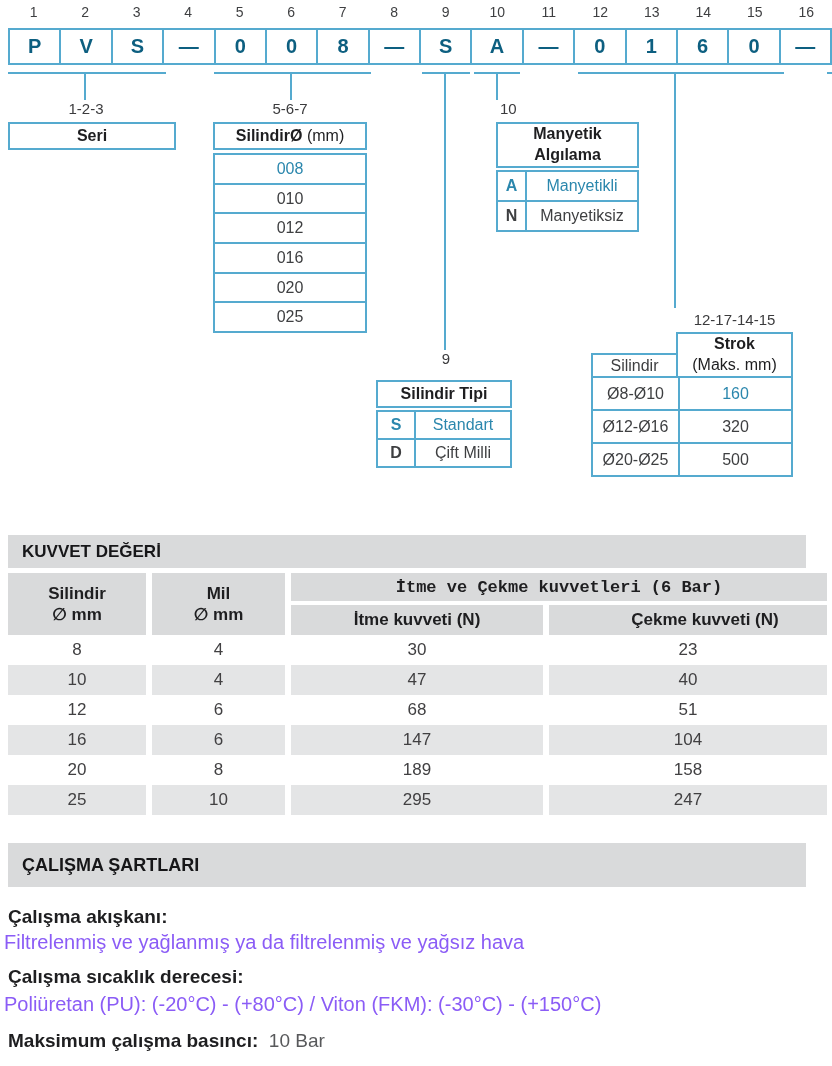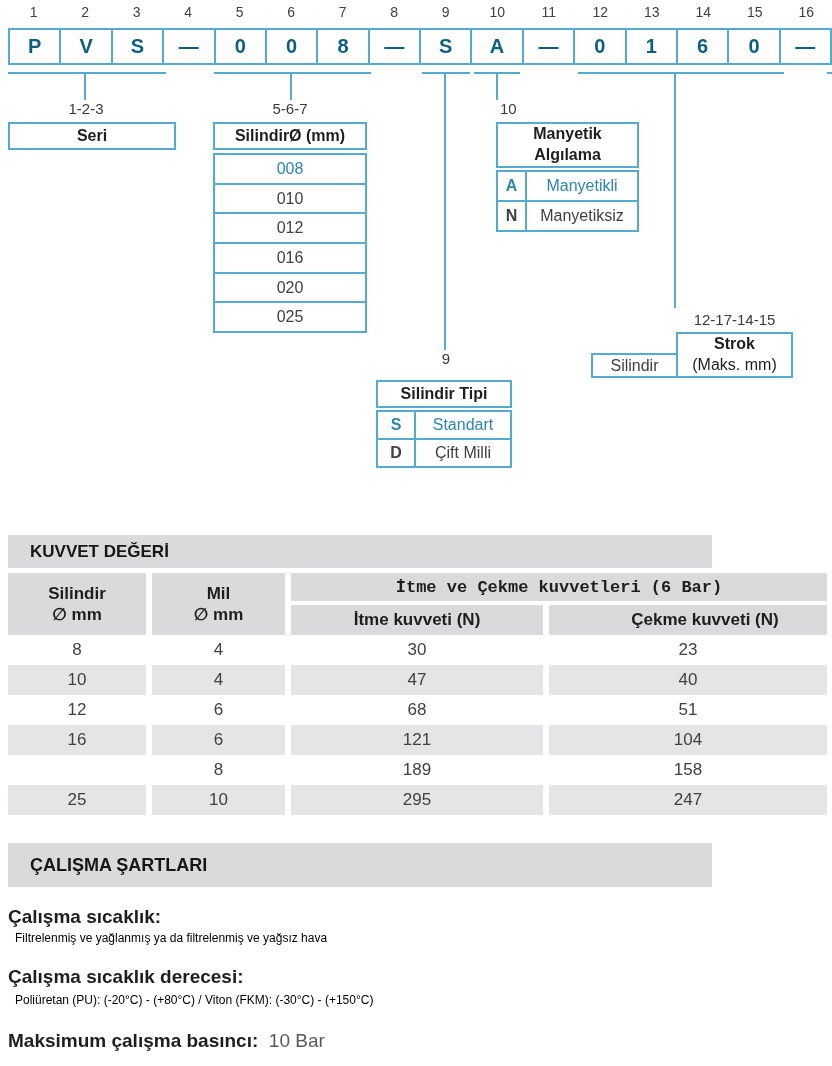--- a/index.html
+++ b/index.html
@@ -19,32 +19,32 @@
   
   .glabel{position:absolute;font-size:15px;color:#3b3b3d;}
   .opt-stack{position:absolute;box-sizing:border-box;border:2px solid #55aacf;display:flex;flex-direction:column;background:#fff;}
   .opt-stack .row{flex:1;display:flex;align-items:stretch;border-top:2px solid #55aacf;}
   .opt-stack .row:first-child{border-top:none;border-radius:9px;}
   .opt-stack .cell{display:flex;align-items:center;justify-content:center;font-size:16px;color:#3e3f41;}
   .code-col{border-right:2px solid #55aacf;font-weight:bold;color:#1e1e20;}
   .hl{color:#2b87ad !important;}
   .diagram-title{font-size:16px;font-weight:bold;color:#1e1e20;line-height:1.3;}
   
-  .gray-bar{position:absolute;left:8px;width:704px;background:#d9dadb;display:flex;align-items:center;box-sizing:border-box;padding-left:22px;}
+  .gray-bar{position:absolute;left:8px;width:798px;background:#d9dadb;display:flex;align-items:center;box-sizing:border-box;padding-left:14px;}
   .gray-bar .t{font-weight:bold;font-size:17px;color:#161618;}
   .ftable{position:absolute;left:8px;top:573px;width:819px;height:242px;font-size:17px;}
   .fcell{position:absolute;box-sizing:border-box;display:flex;align-items:center;justify-content:center;text-align:center;}
   .hcell{background:#d9dadb;font-weight:bold;color:#1e1e20;}
   .frow{position:absolute;left:0;width:819px;height:30px;}
   .frow .fc{position:absolute;top:0;height:30px;display:flex;align-items:center;justify-content:center;color:#414042;}
   .c1{left:0;width:138px;} .c2{left:144px;width:133px;} .c3{left:283px;width:252px;} .c4{left:541px;width:278px;}
   .frow.even .fc{background:#e4e5e6;}
   
   .cond-h{position:absolute;left:8px;font-size:19px;font-weight:bold;color:#1e1e20;}
-  .cond-p{position:absolute;left:15px;font-size:12px;color:#000000;}
+  .cond-p{position:absolute;left:4px;font-size:20px;color:#8b5cf6;}
 </style>
 </head>
 <body>
 
 <div class="page">
 
   <div class="num-row">
     <span>1</span>
     <span>2</span>
     <span>3</span>
@@ -98,21 +98,21 @@
   <div class="glabel" style="left:213px;top:100px;width:154px;text-align:center;">5-6-7</div>
   <div class="glabel" style="left:500px;top:100px;">10</div>
   <div class="glabel" style="left:426px;top:350px;width:40px;text-align:center;">9</div>
   <div class="glabel" style="left:676px;top:311px;width:117px;text-align:center;">12-17-14-15</div>
 
   <div class="box ctr" style="left:8px;top:122px;width:168px;height:28px;">
     <span class="diagram-title">Seri</span>
   </div>
 
   <div class="box ctr" style="left:213px;top:122px;width:154px;height:28px;">
-    <span class="diagram-title"><b>SilindirØ</b><span style="font-weight:bold;"> (mm)</span></span>
+    <span class="diagram-title"><b>SilindirØ</b><span style="font-weight:normal;"> (mm)</span></span>
   </div>
   <div class="opt-stack" style="left:213px;top:153px;width:154px;height:180px;">
     <div class="row">
         <div class="cell hl" style="flex:1;">008</div>
       </div>
     <div class="row">
         <div class="cell" style="flex:1;">010</div>
       </div>
     <div class="row">
         <div class="cell" style="flex:1;">012</div>
@@ -154,20 +154,34 @@
       <div class="cell code-col" style="width:36px;">D</div>
       <div class="cell" style="flex:1;">Çift Milli</div>
     </div>
   </div>
 
   <div class="box ctr" style="left:591px;top:353px;width:87px;height:25px;">
     <span style="font-size:16px;color:#3e3f41;">Silindir</span>
   </div>
   <div class="box ctr" style="left:676px;top:332px;width:117px;height:46px;">
     <span style="font-size:16px;line-height:1.3;color:#1e1e20;"><b>Strok</b><br><span>(Maks. mm)</span></span>
+  </div>
+  <div class="opt-stack" style="left:591px;top:376px;width:202px;height:101px;">
+    <div class="row">
+      <div class="cell" style="width:85px;border-right:2px solid #55aacf;">Ø8-Ø10</div>
+      <div class="cell hl" style="flex:1;">160</div>
+    </div>
+    <div class="row">
+      <div class="cell" style="width:85px;border-right:2px solid #55aacf;">Ø12-Ø16</div>
+      <div class="cell" style="flex:1;">320</div>
+    </div>
+    <div class="row">
+      <div class="cell" style="width:85px;border-right:2px solid #55aacf;">Ø20-Ø25</div>
+      <div class="cell" style="flex:1;">500</div>
+    </div>
   </div>
 
   <div class="gray-bar" style="top:535px;height:33px;">
     <span class="t">KUVVET DEĞERİ</span>
   </div>
 
   <div class="ftable">
     <div class="fcell hcell" style="left:0;top:0;width:138px;height:62px;">
       <span><span>Silindir</span><br><span>∅ mm</span></span>
     </div>
@@ -192,41 +206,42 @@
     </div>
     <div class="frow" style="top:122px;">
       <div class="fc c1">12</div>
       <div class="fc c2">6</div>
       <div class="fc c3">68</div>
       <div class="fc c4">51</div>
     </div>
     <div class="frow even" style="top:152px;">
       <div class="fc c1">16</div>
       <div class="fc c2">6</div>
-      <div class="fc c3">121</div>
+      <div class="fc c3">147</div>
       <div class="fc c4">104</div>
     </div>
     <div class="frow" style="top:182px;">
+      <div class="fc c1">20</div>
       <div class="fc c2">8</div>
       <div class="fc c3">189</div>
       <div class="fc c4">158</div>
     </div>
     <div class="frow even" style="top:212px;">
       <div class="fc c1">25</div>
       <div class="fc c2">10</div>
       <div class="fc c3">295</div>
       <div class="fc c4">247</div>
     </div>
   </div>
 
   <div class="gray-bar" style="top:843px;height:44px;">
     <span class="t" style="font-size:18px;">ÇALIŞMA ŞARTLARI</span>
   </div>
 
-  <div class="cond-h" style="top:906px;">Çalışma sıcaklık:</div>
+  <div class="cond-h" style="top:906px;">Çalışma akışkanı:</div>
   <div class="cond-p" style="top:931px;">Filtrelenmiş ve yağlanmış ya da filtrelenmiş ve yağsız hava</div>
   <div class="cond-h" style="top:966px;">Çalışma sıcaklık derecesi:</div>
   <div class="cond-p" style="top:993px;">Poliüretan (PU): (-20°C) - (+80°C) / Viton (FKM): (-30°C) - (+150°C)</div>
   <div class="cond-h" style="top:1030px;">
     <span>Maksimum çalışma basıncı:</span>
     <span style="font-weight:normal;color:#58595b;">&nbsp;</span><span style="font-weight:normal;color:#58595b;">10 Bar</span>
   </div>
 
 </div>
 

